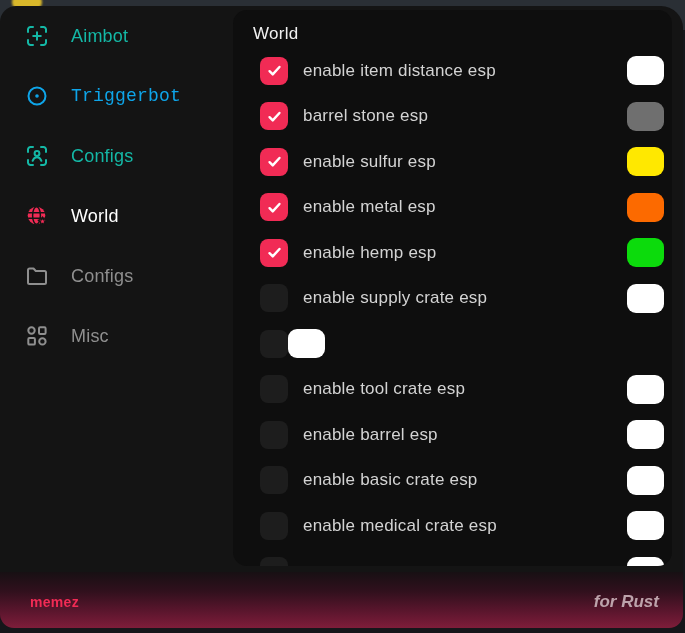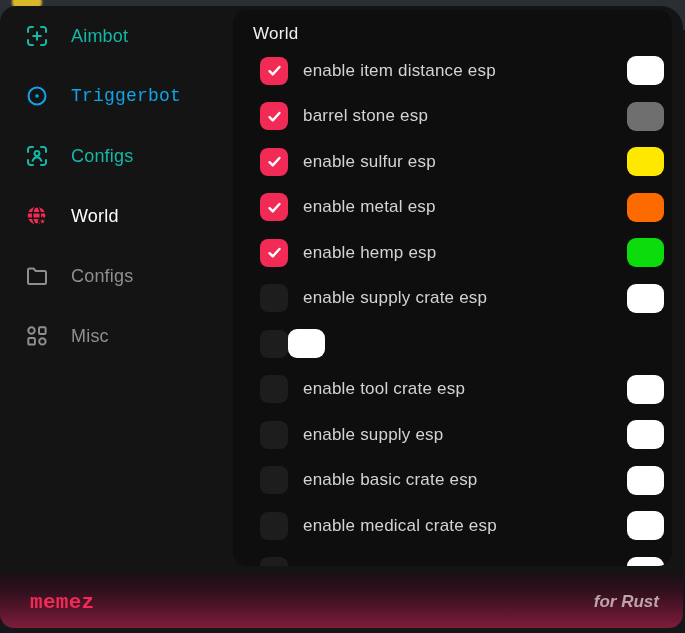--- a/index.html
+++ b/index.html
@@ -60,21 +60,21 @@
     flex:0 0 auto; cursor:pointer;
   }
 
   
   .footer {
     position:absolute; left:0; right:0; bottom:0; height:56px;
     background:linear-gradient(180deg, #171013 0%, #31101d 35%, #5d162e 72%, var(--footer-bottom) 100%);
     display:flex; align-items:center; justify-content:space-between;
     padding:4px 24px 0 30px;
   }
-  .brand { font-size:21px; font-weight:700; color:var(--accent); letter-spacing:.3px;font-family:Liberation Mono, monospace; }
+  .brand { font-size:14px; font-weight:700; color:var(--accent); letter-spacing:.3px; }
   .tagline { font-size:17px; font-style:italic; font-weight:600; color:#bda3ab; }
 </style>
 </head>
 <body>
 
 <div class="top-strip" style="background: rgb(42, 47, 53);"></div>
 <div class="blob" style="background: rgb(217, 184, 42);"></div>
 
 <div class="window">
 
@@ -212,21 +212,21 @@
     <span class="checkbox">
       
     </span>
     <span class="row-label">enable tool crate esp</span>
     <span class="swatch" style="background: rgb(255, 255, 255);"></span>
   </div>
         <div class="row">
     <span class="checkbox">
       
     </span>
-    <span class="row-label">enable supply esp</span>
+    <span class="row-label">enable barrel esp</span>
     <span class="swatch" style="background: rgb(255, 255, 255);"></span>
   </div>
         <div class="row">
     <span class="checkbox">
       
     </span>
     <span class="row-label">enable basic crate esp</span>
     <span class="swatch" style="background: rgb(255, 255, 255);"></span>
   </div>
         <div class="row">

